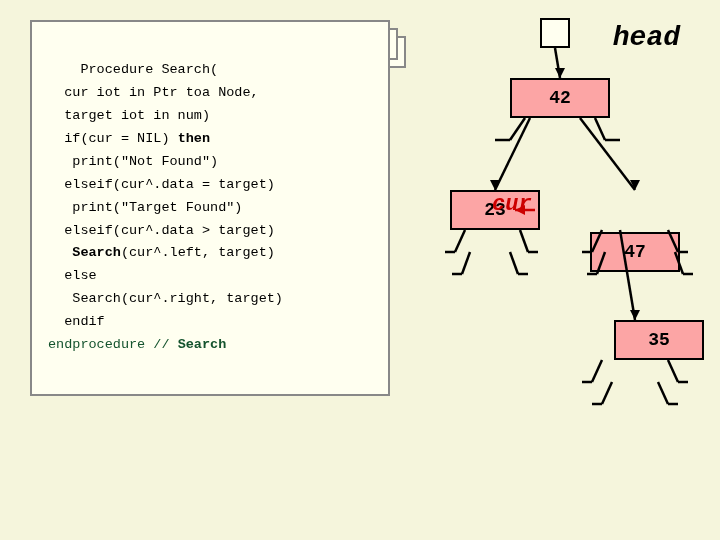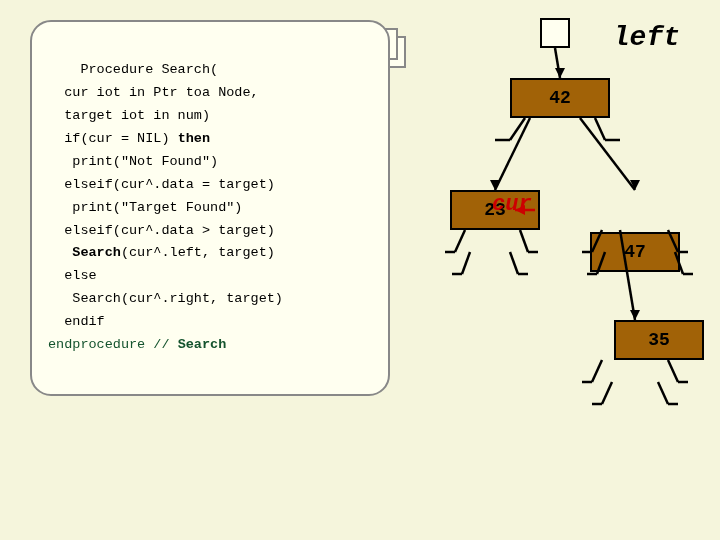--- a/index.html
+++ b/index.html
@@ -26,21 +26,21 @@
       border: 2px solid #888;
       padding: 14px 16px;
       font-size: 13.5px;
       line-height: 1.7;
       white-space: pre;
       color: #000;
     }
 
     .code-card:nth-child(1) { left: 16px; top: 16px; width: 360px; }
     .code-card:nth-child(2) { left: 8px;  top: 8px;  width: 360px; }
-    .code-card:nth-child(3) { left: 0px;  top: 0px;  width: 360px; border-radius: 21px; }
+    .code-card:nth-child(3) { left: 0px;  top: 0px;  width: 360px; }
 
     
     .tree-area {
       position: absolute;
       right: 20px;
       top: 10px;
       width: 260px;
       height: 510px;
     }
 
@@ -51,21 +51,21 @@
       right: 20px;
       font-size: 28px;
       font-weight: bold;
       font-style: italic;
       color: #000;
     }
 
     
     .node-box {
       position: absolute;
-      background: #a16207;
+      background: #fca5a5;
       border: 2.5px solid #000;
       display: flex;
       align-items: center;
       justify-content: center;
       font-size: 18px;
       font-weight: bold;
       color: #000;
     }
 
     
@@ -154,21 +154,21 @@
    <span style="font-weight:bold;">Search</span>(cur^.left, target)
   else
    Search(cur^.right, target)
   endif
 <span style="color:#14532d;margin-top:12px;">endprocedure // <span style="font-weight:bold;">Search</span></span></span>
   </div>
 </div>
 
 <div class="tree-area">
 
-  <div class="head-label">left</div>
+  <div class="head-label">head</div>
 
   <div class="head-ptr"></div>
 
   <div class="node-box node-42">
     <span>42</span>
   </div>
 
   <div class="node-box node-23">
     <span>23</span>
   </div>

